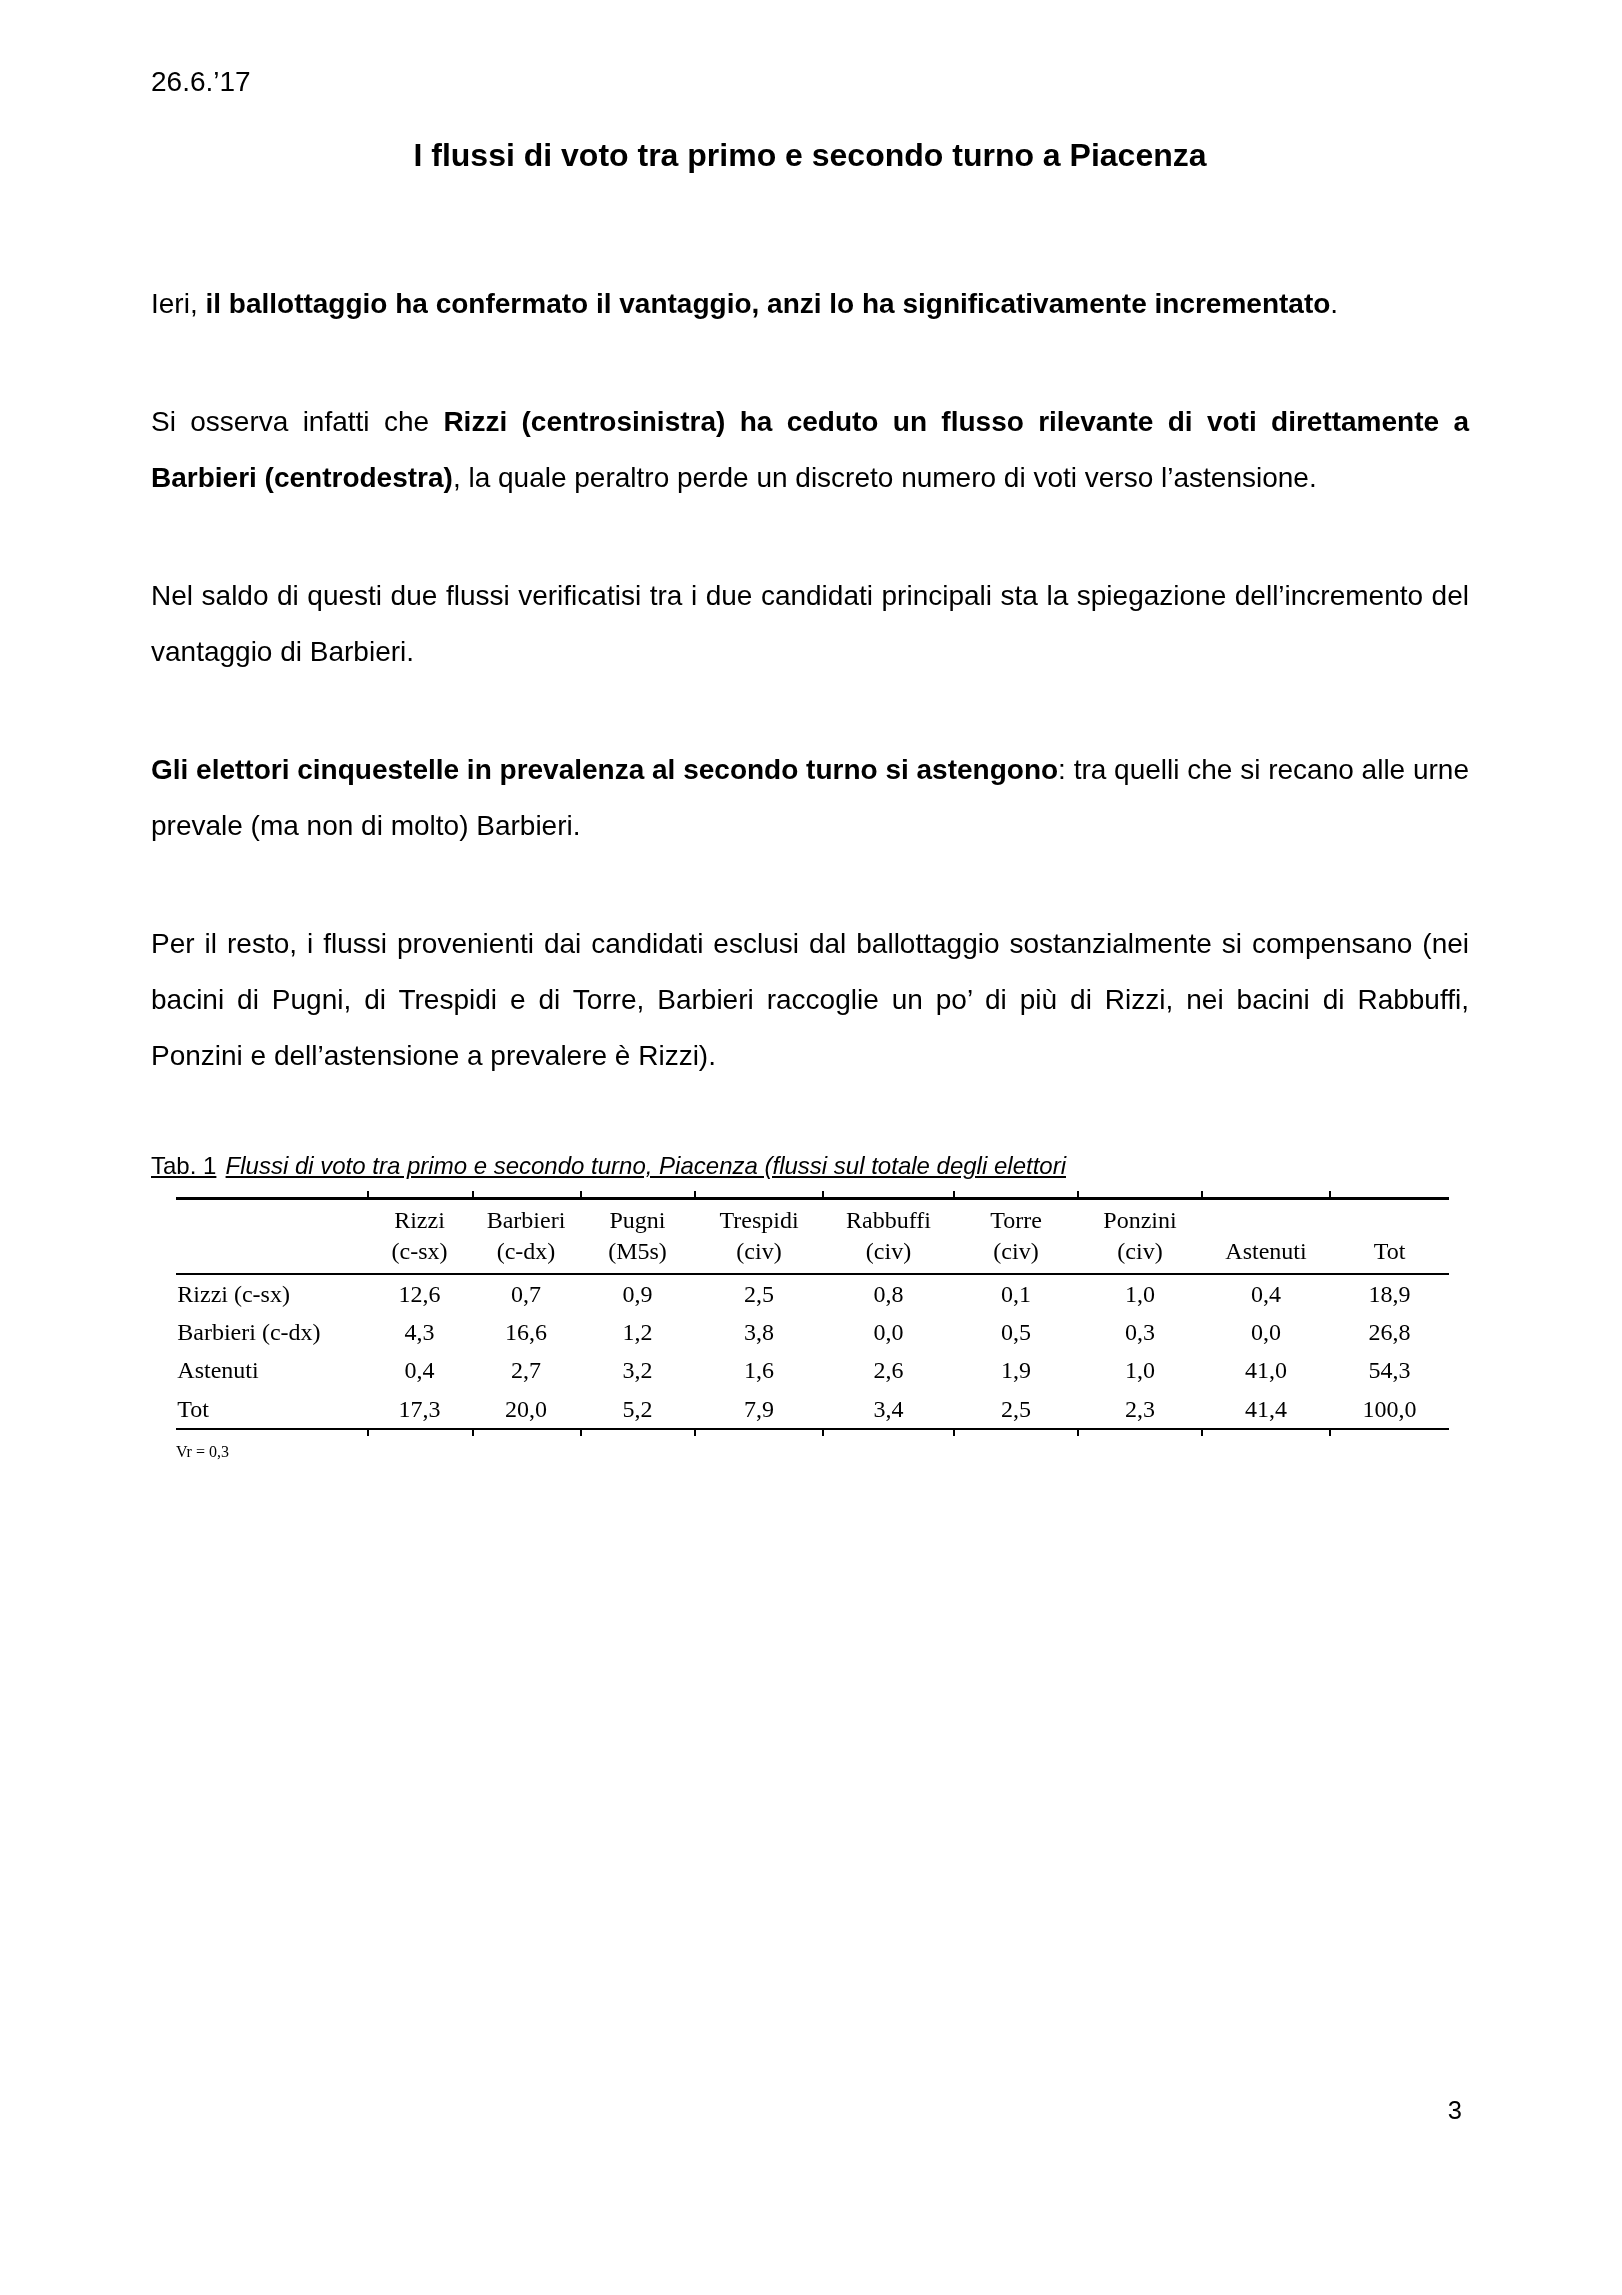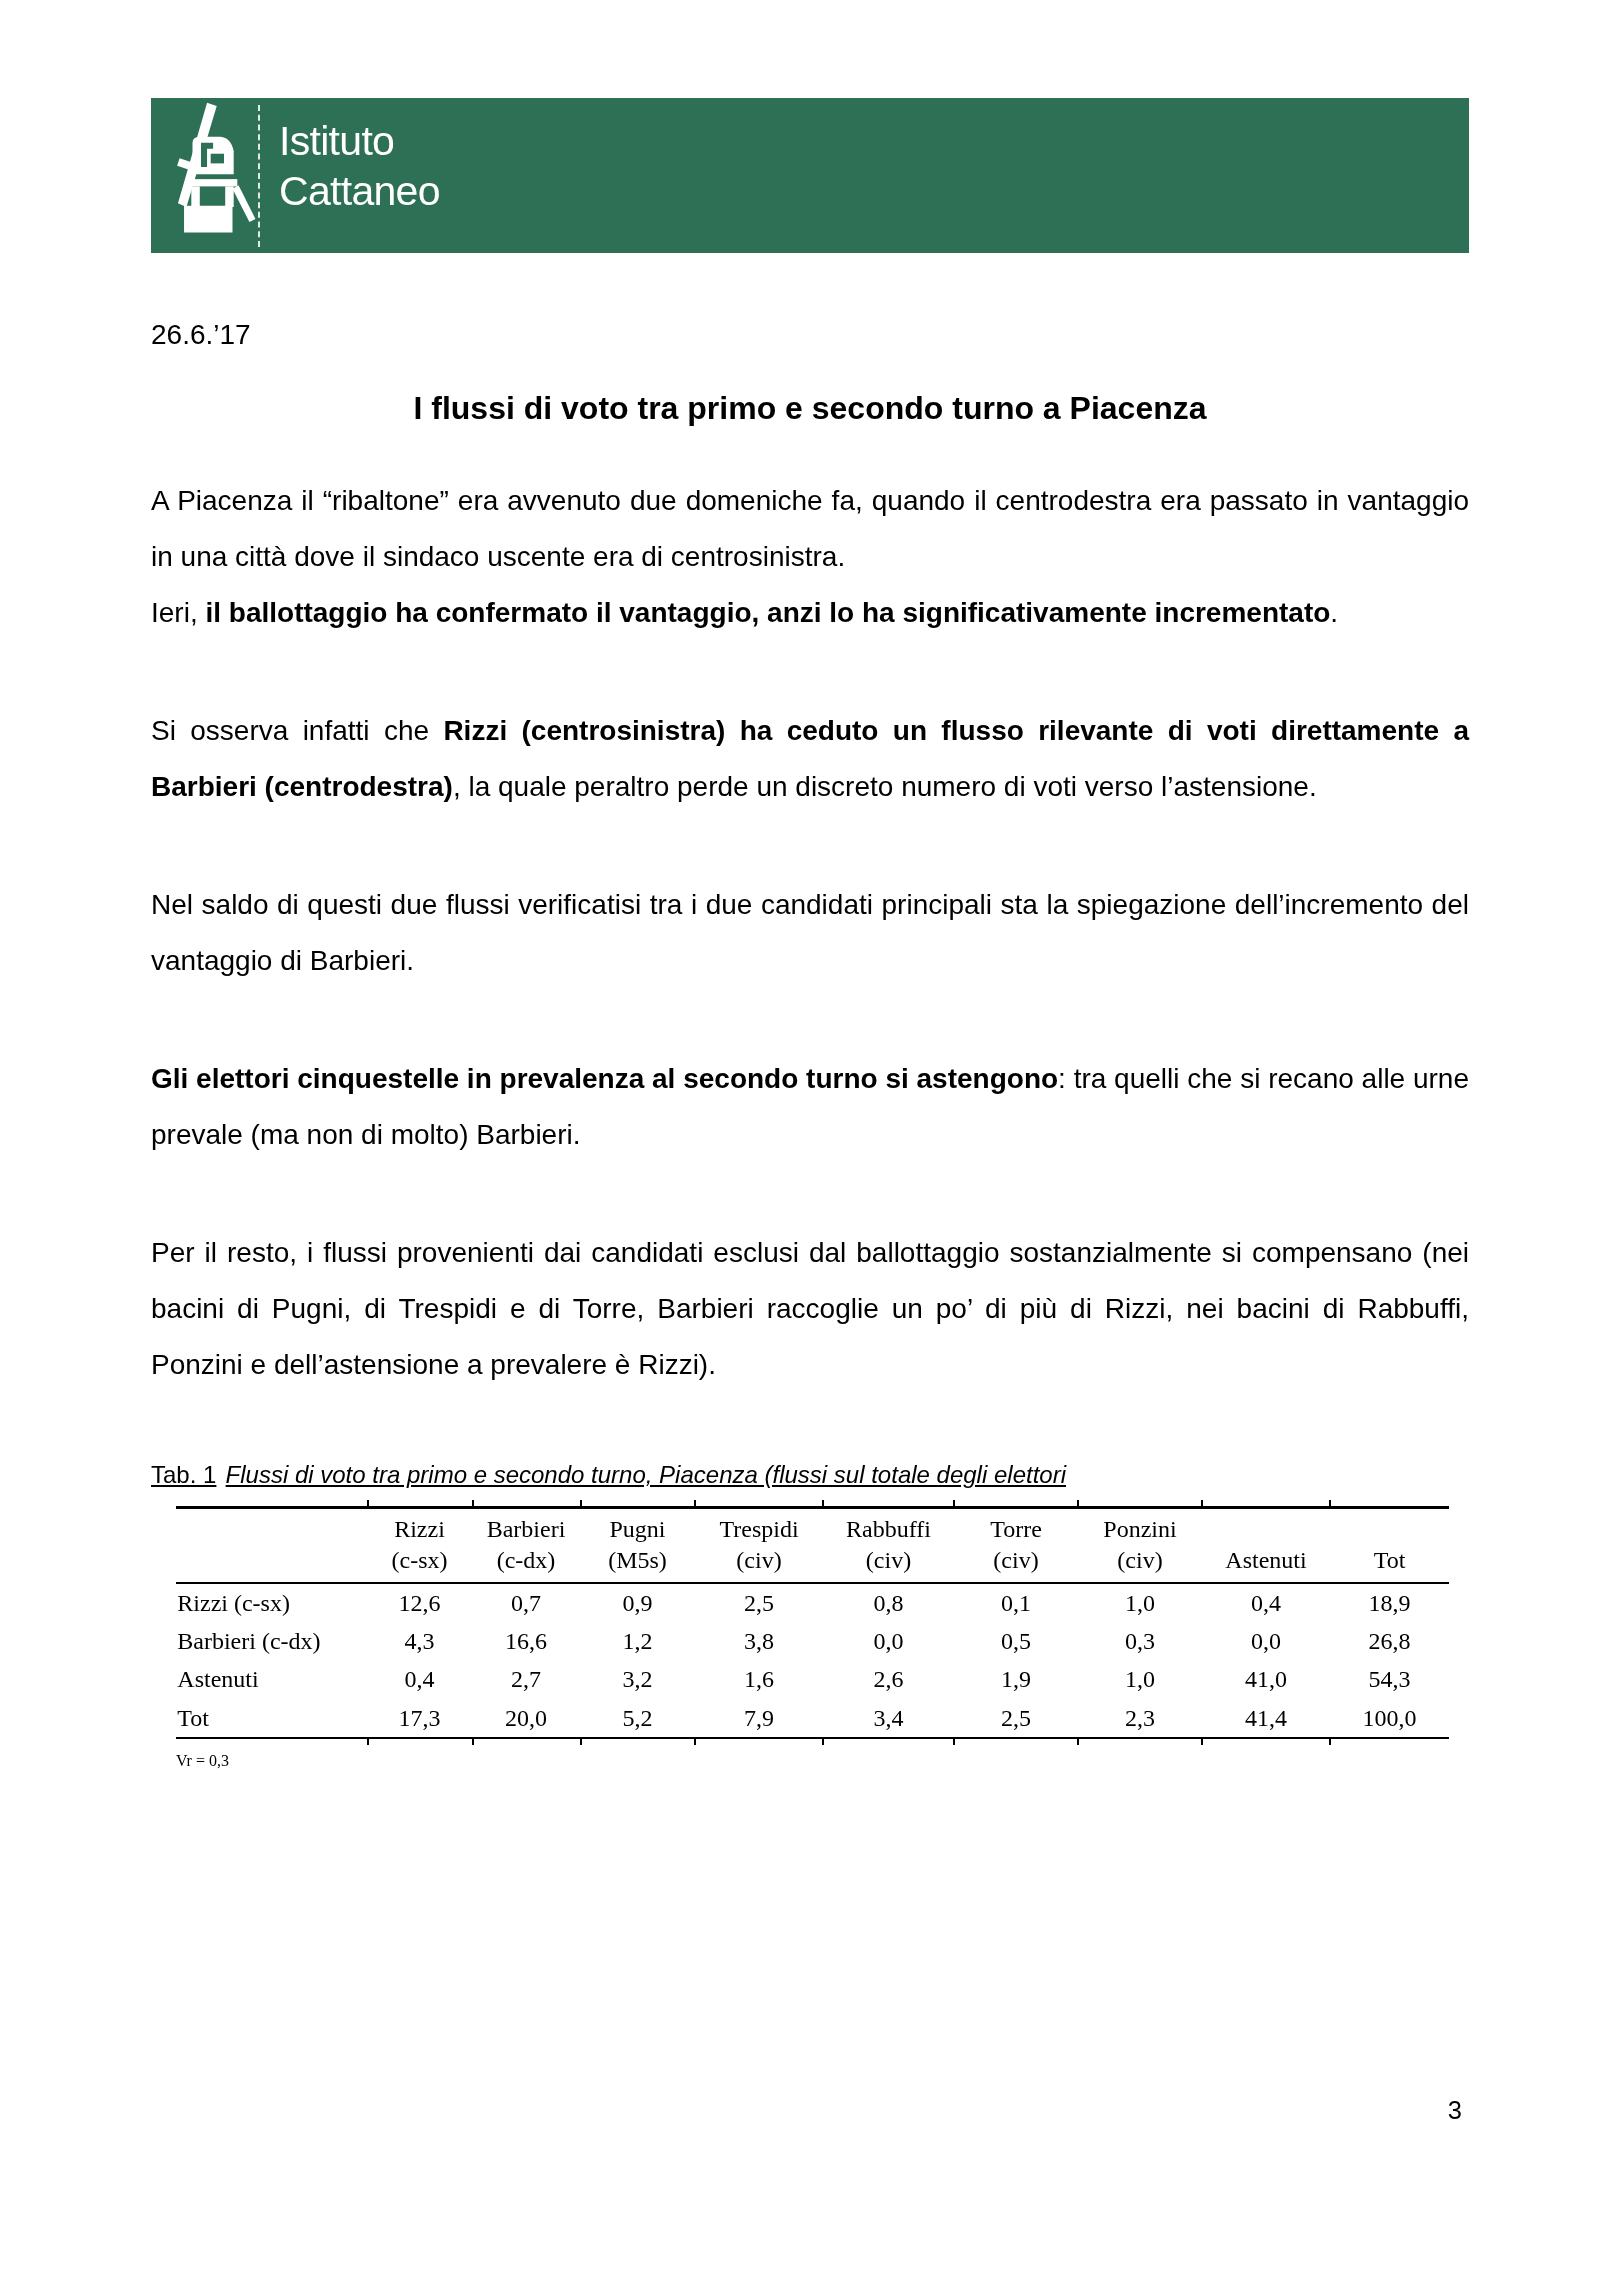--- a/index.html
+++ b/index.html
@@ -34,46 +34,27 @@
   .tick{position:absolute;width:2px;height:7.2px;background:#000;}
   .footnote{font-family:"Liberation Serif",serif;font-size:16px;margin:3.9px 0 0 25px;line-height:31px;}
 
   .pagenum{position:absolute;top:2095px;right:160px;font-size:25.5px;line-height:31px;}
 </style>
 </head>
 <body>
 
 <div class="content">
 
-  <div class="banner">
-    <svg class="icon" viewBox="0 0 190 240" aria-hidden="true">
-      <path d="M86 0 L102 5 L52 172 L38 166 Z" fill="#fff"></path>
-      <rect x="38" y="96" width="30" height="13" fill="#fff" transform="rotate(18 53 102)"></rect>
-      <path d="M62 118 L62 66 Q62 56 74 56 L108 56 Q126 58 130 80 L130 118 Z" fill="#fff"></path>
-      <path d="M76 66 L96 66 L96 76 L86 76 L86 106 L76 106 Z" fill="#2e7056"></path>
-      <rect x="92" y="84" width="22" height="16" fill="#2e7056"></rect>
-      <rect x="56" y="126" width="80" height="12" fill="#fff"></rect>
-      <rect x="60" y="138" width="14" height="34" fill="#fff"></rect>
-      <rect x="116" y="138" width="14" height="34" fill="#fff"></rect>
-      <path d="M48 170 L128 170 L128 214 L48 214 Z" fill="#fff"></path>
-      <path d="M128 142 L138 136 L166 192 L156 197 Z" fill="#fff"></path>
-    </svg>
-    <div class="divider"></div>
-    <div class="brand">
-      <div>Istituto</div>
-      <div>Cattaneo</div>
-    </div>
-  </div>
 
   <div class="date">26.6.’17</div>
 
   <div class="title">I flussi di voto tra primo e secondo turno a Piacenza</div>
 
   <div class="body-text">
-      <p class="para"><span>A Piacenza il “ribaltone” era avvenuto due domeniche fa, quando il centrodestra era passato in vantaggio in una città dove il sindaco uscente era di centrosinistra.</span><br><span>Ieri, </span><span class="b">il ballottaggio ha confermato il vantaggio, anzi lo ha significativamente incrementato</span><span>.</span></p>
+      <p class="para"><br><span>Ieri, </span><span class="b">il ballottaggio ha confermato il vantaggio, anzi lo ha significativamente incrementato</span><span>.</span></p>
       <p class="para"><span>Si osserva infatti che </span><span class="b">Rizzi (centrosinistra) ha ceduto un flusso rilevante di voti direttamente a Barbieri (centrodestra)</span><span>, la quale peraltro perde un discreto numero di voti verso l’astensione.</span></p>
       <p class="para"><span>Nel saldo di questi due flussi verificatisi tra i due candidati principali sta la spiegazione dell’incremento del vantaggio di Barbieri.</span></p>
       <p class="para"><span class="b">Gli elettori cinquestelle in prevalenza al secondo turno si astengono</span><span>: tra quelli che si recano alle urne prevale (ma non di molto) Barbieri.</span></p>
       <p class="para"><span>Per il resto, i flussi provenienti dai candidati esclusi dal ballottaggio sostanzialmente si compensano (nei bacini di Pugni, di Trespidi e di Torre, Barbieri raccoglie un po’ di più di Rizzi, nei bacini di Rabbuffi, Ponzini e dell’astensione a prevalere è Rizzi).</span></p>
     </div>
 
   <p class="caption">
     <span class="lbl">Tab. 1</span><span class="i">Flussi di voto tra primo e secondo turno, Piacenza (flussi sul totale degli elettori</span>
   </p>
 

